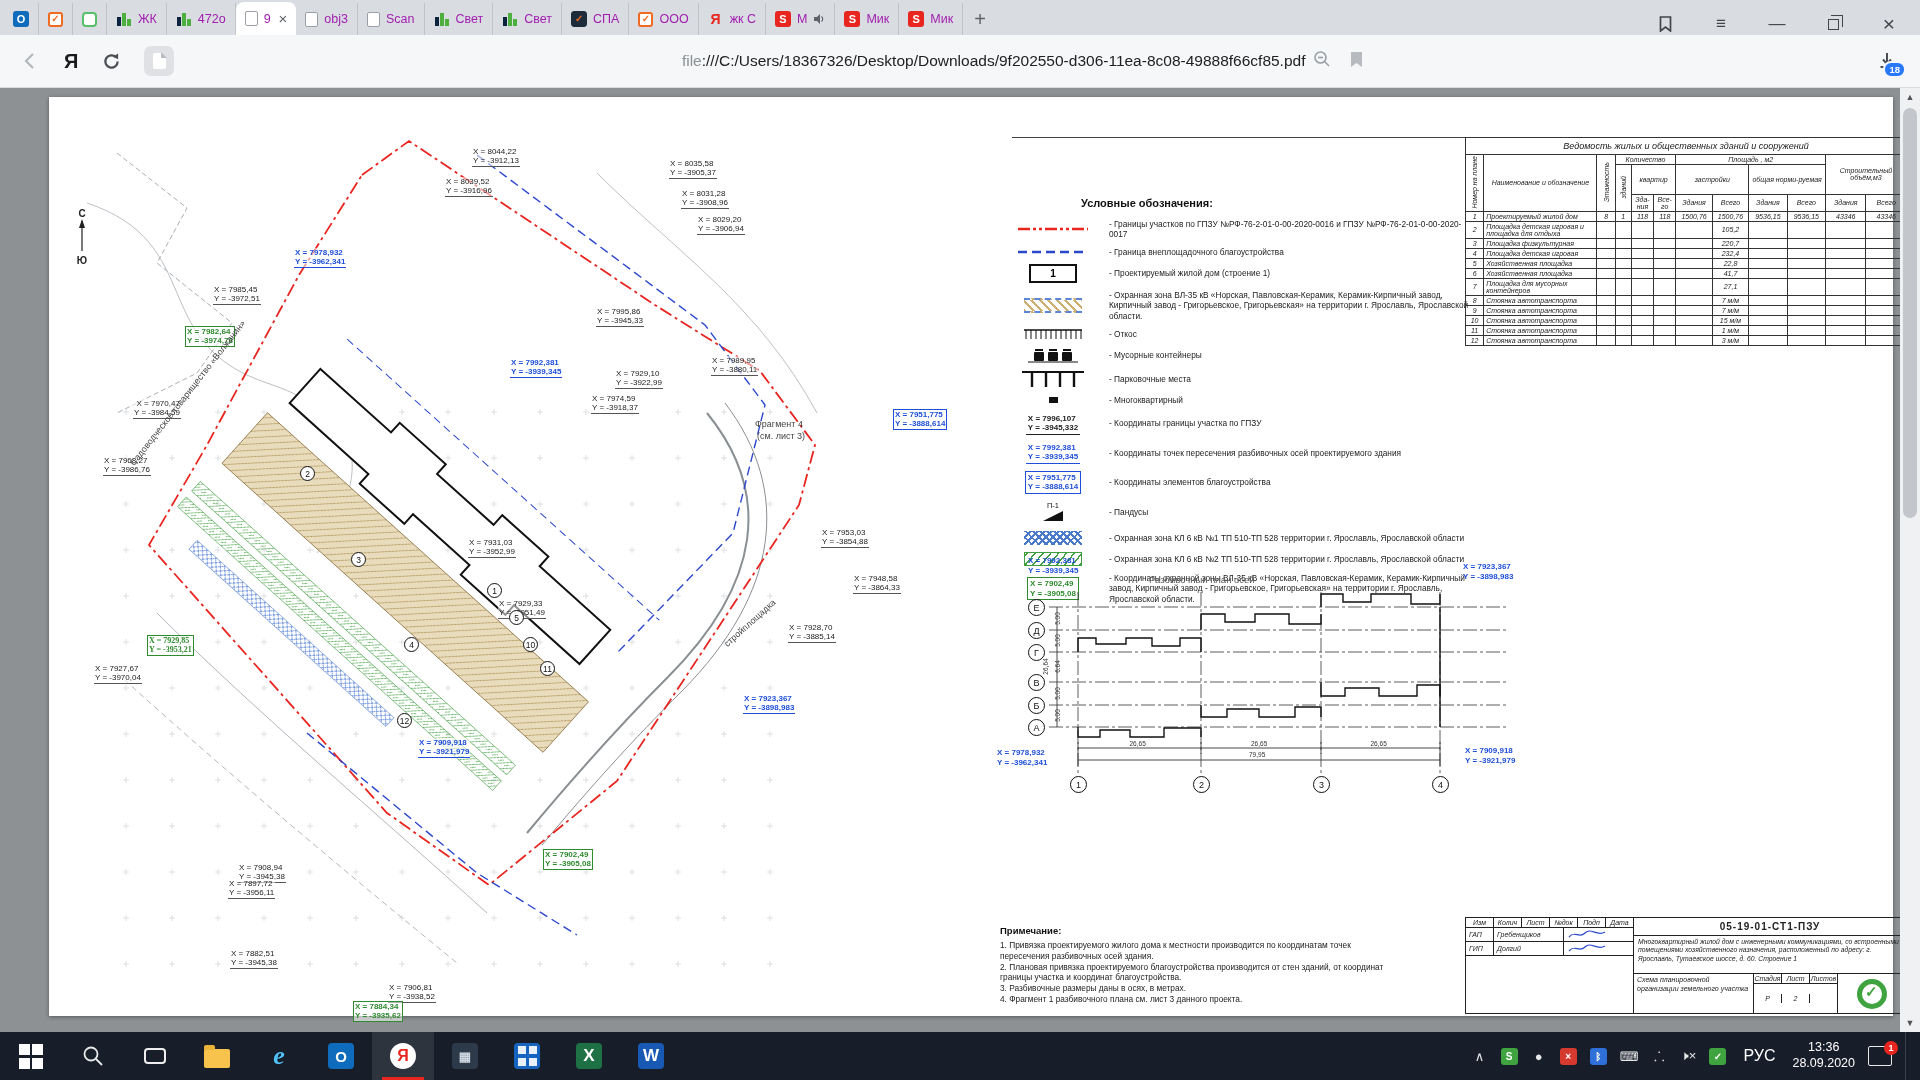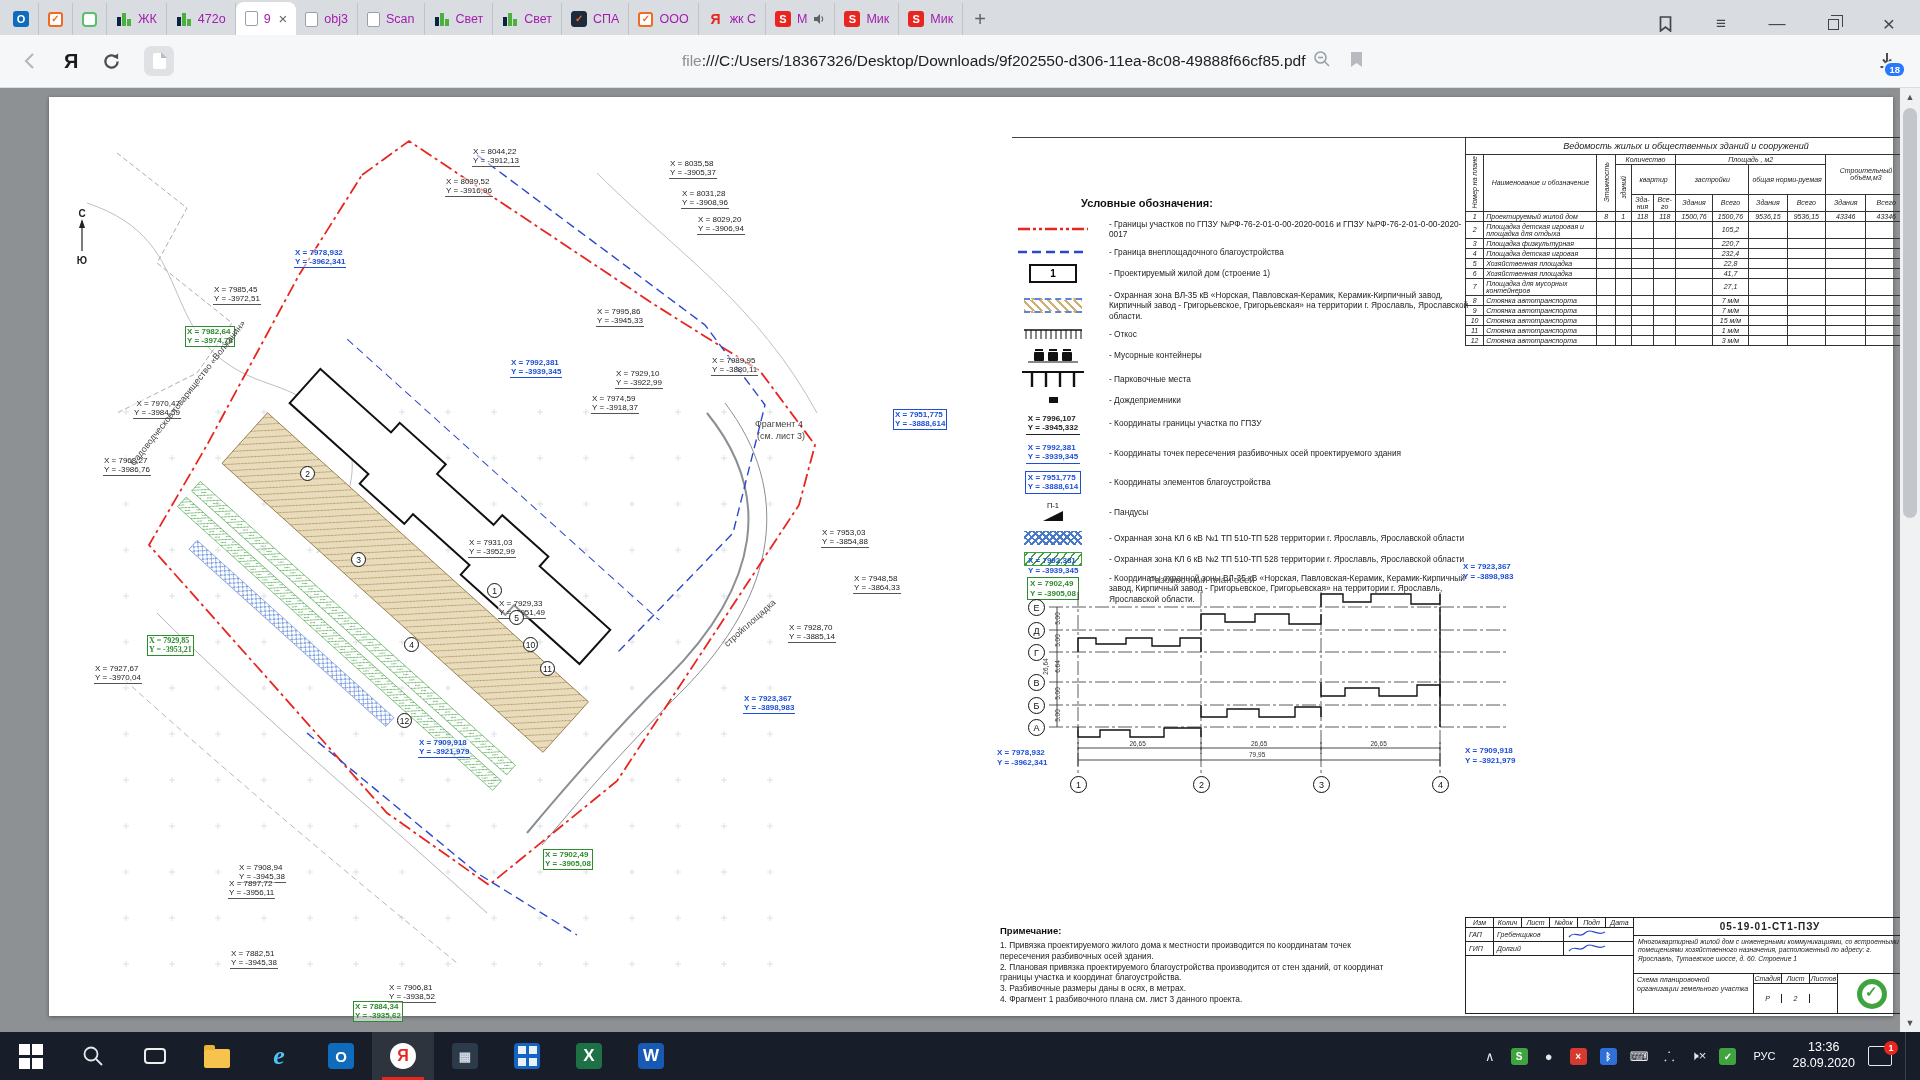--- a/index.html
+++ b/index.html
@@ -157,21 +157,21 @@
   .ai-calc{background:#2d3a4a;color:#cfd8e3;font-size:13px;}
   .ai-tiles{background:#1565c0;display:grid;grid-template-columns:8px 8px;grid-gap:3px;padding:3px;}
   .ai-tiles i{width:8px;height:8px;background:#fff;opacity:.9;}
   .ai-excel{background:#1e7145;color:#fff;}
   .ai-word{background:#1859b3;color:#fff;}
   .tb-tray{margin-left:auto;display:flex;align-items:center;gap:13px;padding-right:8px;height:100%;}
   .trayico{font-size:13px;color:#e6e8ea;display:flex;align-items:center;justify-content:center;
      min-width:16px;height:20px;}
   .tray-chip{width:17px;height:17px;border-radius:3px;display:flex;align-items:center;justify-content:center;
      font-size:10px;font-weight:bold;color:#fff;}
-  .lang{font-size:11px;padding:0 4px;}
+  .lang{font-size:16px;padding:0 4px;}
   .clock{text-align:center;font-size:12.5px;line-height:1.25;}
   .notif{position:relative;width:24px;height:20px;border:1.6px solid #e6e8ea;border-radius:2px;}
   .notif .badge{position:absolute;right:-7px;top:-6px;background:#e8251f;border-radius:50%;width:14px;
      height:14px;font-size:9px;display:flex;align-items:center;justify-content:center;font-weight:bold;}
   .showdesk{width:7px;height:100%;border-left:1px solid #3a4150;}
 </style>
 </head>
 <body>
 
 <div class="tabbar">
@@ -494,21 +494,21 @@
                   <line x1="52" y1="2" x2="52" y2="17"></line>
                 </g>
               </svg>
             </span>
             <span class="lg-txt">- Парковочные места</span>
           </div>
           <div class="lg-row">
             <span class="lg-sym">
               <span style="display:inline-block;width:9px;height:6px;background:#111;"></span>
             </span>
-            <span class="lg-txt">- Дождеприемники</span>
+            <span class="lg-txt">- Многоквартирный</span>
           </div>
           <div class="lg-row">
             <span class="lg-sym">
               <span class="coordlab black">X = 7996,107<br>Y = -3945,332</span>
             </span>
             <span class="lg-txt">- Координаты границы участка по ГПЗУ</span>
           </div>
           <div class="lg-row">
             <span class="lg-sym">
               <span class="coordlab blue">X = 7992,381<br>Y = -3939,345</span>

